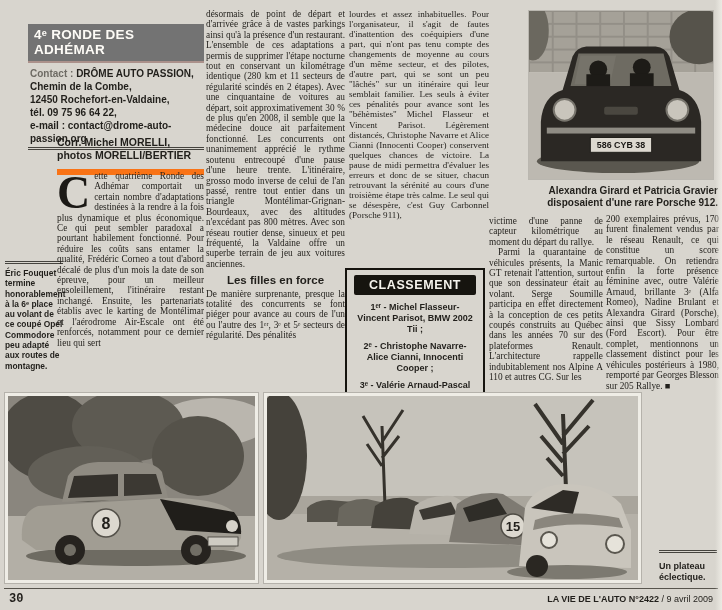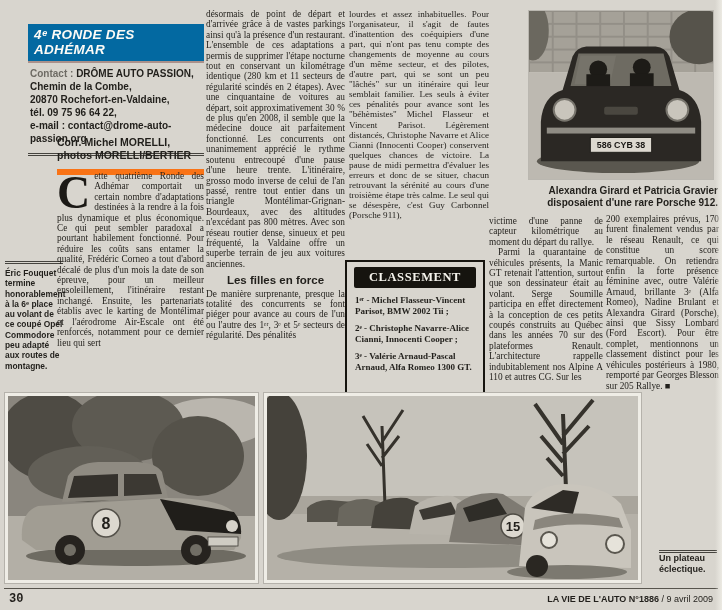--- a/index.html
+++ b/index.html
@@ -1,59 +1,59 @@
 <!DOCTYPE html>
 <html><head>
 <meta charset="utf-8">
 <style>
   html,body{margin:0;padding:0;background:#b0ada6;}
   .page{position:relative;width:722px;height:610px;background:#d8d5ce;overflow:hidden;
         font-family:"Liberation Serif",serif;color:#211f1b;}
 
   
   .infobox{position:absolute;left:28px;top:24px;width:176px;font-family:"Liberation Sans",sans-serif;}
-  .title-banner{background:#0369a1;color:#fdfbf6;font-weight:bold;font-style:italic;
+  .title-banner{background:#737373;color:#fdfbf6;font-weight:bold;
         font-size:13.5px;letter-spacing:.3px;padding:3px 6px 4px;box-shadow:0 2px 0 rgba(90,20,15,.35);}
   .type-line{padding:7px 2px 5px;font-size:10px;font-weight:bold;border-bottom:1px solid #45433e;}
   .muted{color:#6e6b64;}
-  .contact{padding:6px 2px 8px;font-size:10px;font-weight:bold;line-height:13px;
+  .contact{padding:6px 2px 2px;font-size:10px;font-weight:bold;line-height:13px;
         border-bottom:3px double #45433e;}
 
   
   .byline{position:absolute;left:57px;top:136px;width:147px;font-family:"Liberation Sans",sans-serif;
         font-weight:bold;font-size:10.5px;line-height:13px;border-bottom:6px solid #f97316;padding-bottom:7px;}
 
   
   .col{position:absolute;font-size:9.3px;line-height:10.4px;text-align:justify;overflow:hidden;}
   .col p{margin:0;}
   .col p.ind{text-indent:9px;}
   #col1{left:57px;top:171px;width:147px;height:222px;}
   #col2{left:206px;top:9px;width:139px;height:383px;}
   #col3{left:349px;top:9px;width:140px;height:241px;font-size:9.1px;line-height:10.05px;}
   #col4{left:489px;top:216px;width:114px;height:178px;}
   #col5{left:606px;top:214px;width:113px;height:180px;}
   .dropcap{float:left;font-size:46px;line-height:37px;font-weight:bold;padding:3px 4px 0 0;color:#1c1a16;}
   .subhead{font-family:"Liberation Sans",sans-serif;font-weight:bold;font-size:11.5px;
         margin:6px 0 3px;text-align:center;}
 
   
-  .cls-box{position:absolute;left:345px;top:260px;width:140px;height:140px;border:2px solid #16140f;
-        background:#d8d5ce;box-sizing:border-box;font-family:Liberation Serif, serif;}
+  .cls-box{position:absolute;left:345px;top:268px;width:140px;height:140px;border:2px solid #16140f;
+        background:#d8d5ce;box-sizing:border-box;font-family:Liberation Sans, sans-serif;}
   .cls-head{margin:5px 7px 7px;background:#16140f;color:#f5f3ec;text-align:center;font-weight:bold;
         font-size:12.5px;letter-spacing:.6px;padding:3px 0;border-radius:2px;}
   .cls-entries{padding:0 8px;font-size:9px;font-weight:bold;line-height:11px;}
-  .cls-entry{margin-bottom:6px;}
+  .cls-entry{margin-bottom:6px;text-align:center;}
 
   
   .caption-left{position:absolute;left:5px;top:261px;width:58px;font-family:"Liberation Sans",sans-serif;
         font-weight:bold;font-size:8.4px;line-height:10.3px;border-top:3px double #45433e;padding-top:4px;}
   .caption-porsche{position:absolute;left:520px;top:185px;width:198px;text-align:right;
         font-family:"Liberation Sans",sans-serif;font-weight:bold;font-size:10px;line-height:11.5px;}
   .caption-plateau{position:absolute;left:659px;top:550px;width:58px;font-family:"Liberation Sans",sans-serif;
-        font-weight:bold;font-size:9px;line-height:11px;border-top:3px double #45433e;padding-top:0;}
+        font-weight:bold;font-size:9px;line-height:11px;border-top:3px double #45433e;padding-top:8px;}
 
   
   .photo{position:absolute;box-sizing:border-box;}
   .photo svg{display:block;width:100%;height:100%;}
   #photo-porsche{left:528px;top:10px;width:186px;height:170px;border:1px solid #bab7b0;}
   #photo-opel{left:5px;top:393px;width:253px;height:190px;border:3px solid #efede6;box-shadow:0 0 0 1px #b5b2ab;}
   #photo-lineup{left:264px;top:393px;width:377px;height:190px;border:3px solid #efede6;box-shadow:0 0 0 1px #b5b2ab;}
 
   
   .footer-rule{position:absolute;left:4px;right:4px;top:588px;border-top:1px solid #57544d;}
@@ -68,21 +68,21 @@
 <body>
 
 <div class="page">
 
   <div class="infobox">
     <div class="title-banner">4ᵉ RONDE DES ADHÉMAR</div>
     <div class="contact">
       <span class="muted">Contact :</span>
       <span>DRÔME AUTO PASSION,</span><br>
       <span>Chemin de la Combe,</span><br>
-      <span>20870 Rochefort-en-Valdaine,</span><br>
+      <span>12450 Rochefort-en-Valdaine,</span><br>
       <span>tél. 09 75 96 64 22,</span><br>
       <span>e-mail : contact@drome-auto-passion.org</span>
     </div>
   </div>
 
   <div class="byline">
     <span>Corr. Michel MORELLI,</span><br>
     <span>photos MORELLI/BERTIER</span>
   </div>
 
@@ -210,17 +210,17 @@
       <ellipse cx="300" cy="176" rx="60" ry="7" fill="#7c7970"></ellipse>
       <circle cx="270" cy="170" r="11" fill="#2a2722"></circle>
     </svg>
   </div>
 
   <div class="caption-plateau">Un plateau éclectique.</div>
 
   <div class="footer-rule"></div>
   <div class="page-num">30</div>
   <div class="footer-right">
-    <b>LA VIE DE L'AUTO N°1886</b><span> / 9 avril 2009</span>
+    <b>LA VIE DE L'AUTO N°2422</b><span> / 9 avril 2009</span>
   </div>
 
   <div class="edge"></div>
 </div>
 
 </body></html>

